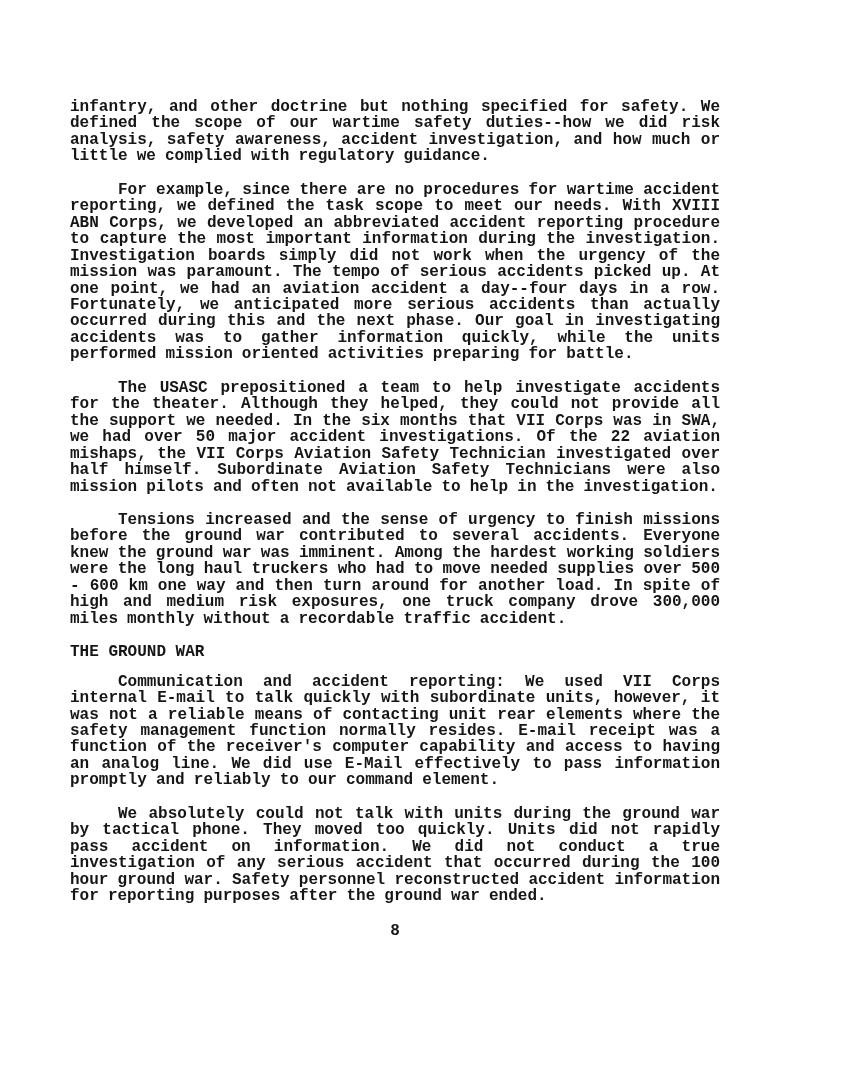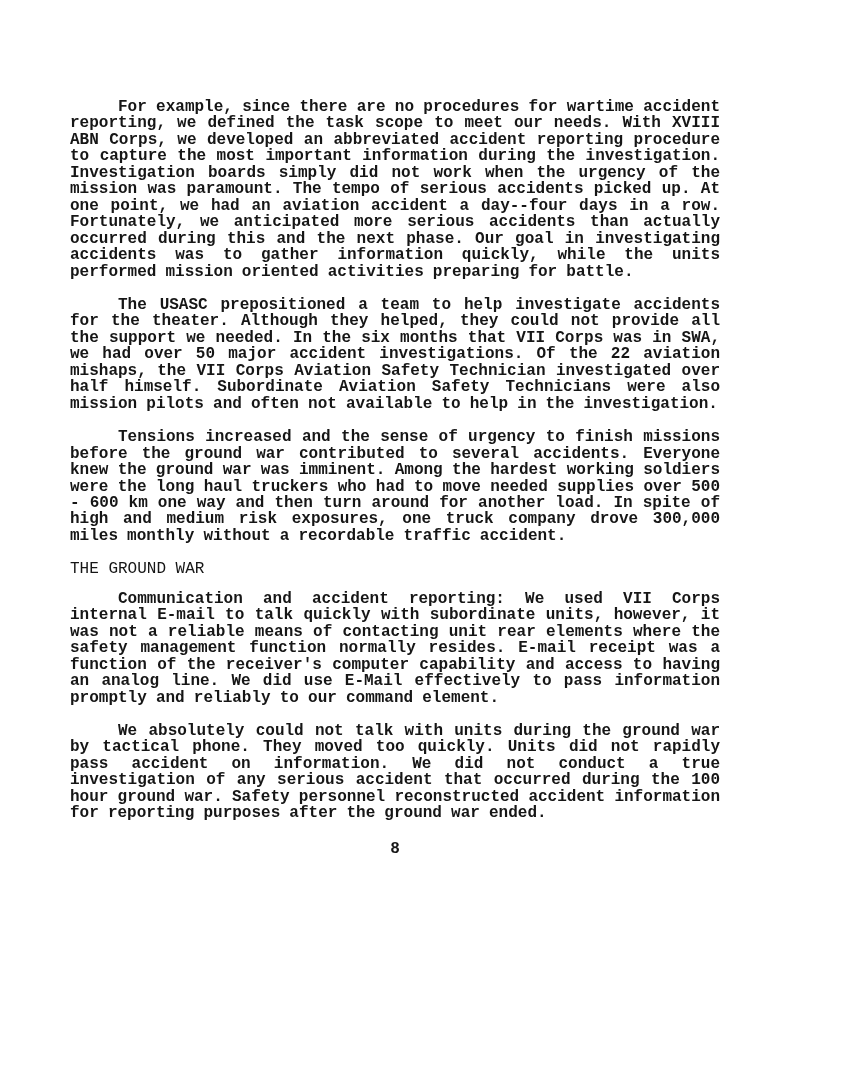--- a/index.html
+++ b/index.html
@@ -31,39 +31,40 @@
     text-indent: 48px;
     word-spacing: -0.5px;
   }
   .content p.noindent {
     text-indent: 0;
   }
   .section-heading {
     margin: 0 0 13px 0;
     font-size: 16px;
     line-height: 16.45px;
-    font-weight: 400;
+    font-weight: 700;
     text-align: left;
   }
   .underline {
     text-underline-offset: 2px;
   }
   .pagenum {
     margin-top: 19px;
     font-size: 16px;
     line-height: 16.45px;
     text-align: center;
   }
 </style>
 </head>
 <body>
 
 <div class="page">
   <div class="content">
 
+    <p class="noindent">infantry, and other doctrine but nothing specified for safety.  We defined the scope of our wartime safety duties--how we did risk analysis, safety awareness, accident investigation, and how much or little we complied with regulatory guidance.</p>
 
     <p>For example, since there are no procedures for wartime accident reporting, we defined the task scope to meet our needs.  With XVIII ABN Corps, we developed an abbreviated accident reporting procedure to capture the most important information during the investigation.  Investigation boards simply did not work when the urgency of the mission was paramount.  The tempo of serious accidents picked up.  At one point, we had an aviation accident a day--four days in a row.  Fortunately, we anticipated more serious accidents than actually occurred during this and the next phase.  Our goal in investigating accidents was to gather information quickly, while the units performed mission oriented activities preparing for battle.</p>
 
     <p>The USASC prepositioned a team to help investigate accidents for the theater.  Although they helped, they could not provide all the support we needed.  In the six months that VII Corps was in SWA, we had over 50 major accident investigations.  Of the 22 aviation mishaps, the VII Corps Aviation Safety Technician investigated over half himself.  Subordinate Aviation Safety Technicians were also mission pilots and often not available to help in the investigation.</p>
 
     <p>Tensions increased and the sense of urgency to finish missions before the ground war contributed to several accidents.  Everyone knew the ground war was imminent.  Among the hardest working soldiers were the long haul truckers who had to move needed supplies over 500 - 600 km one way and then turn around for another load.  In spite of high and medium risk exposures, one truck company drove 300,000 miles monthly without a recordable traffic accident.</p>
 
     <h2 class="section-heading">THE GROUND WAR</h2>
 
     <p><span class="underline">Communication and accident reporting</span><span>:  We used VII Corps internal E-mail to talk quickly with subordinate units, however, it was not a reliable means of contacting unit rear elements where the safety management function normally resides.  E-mail receipt was a function of the receiver's computer capability and access to having an analog line.  We did use E-Mail effectively to pass information promptly and reliably to our command element.</span></p>

